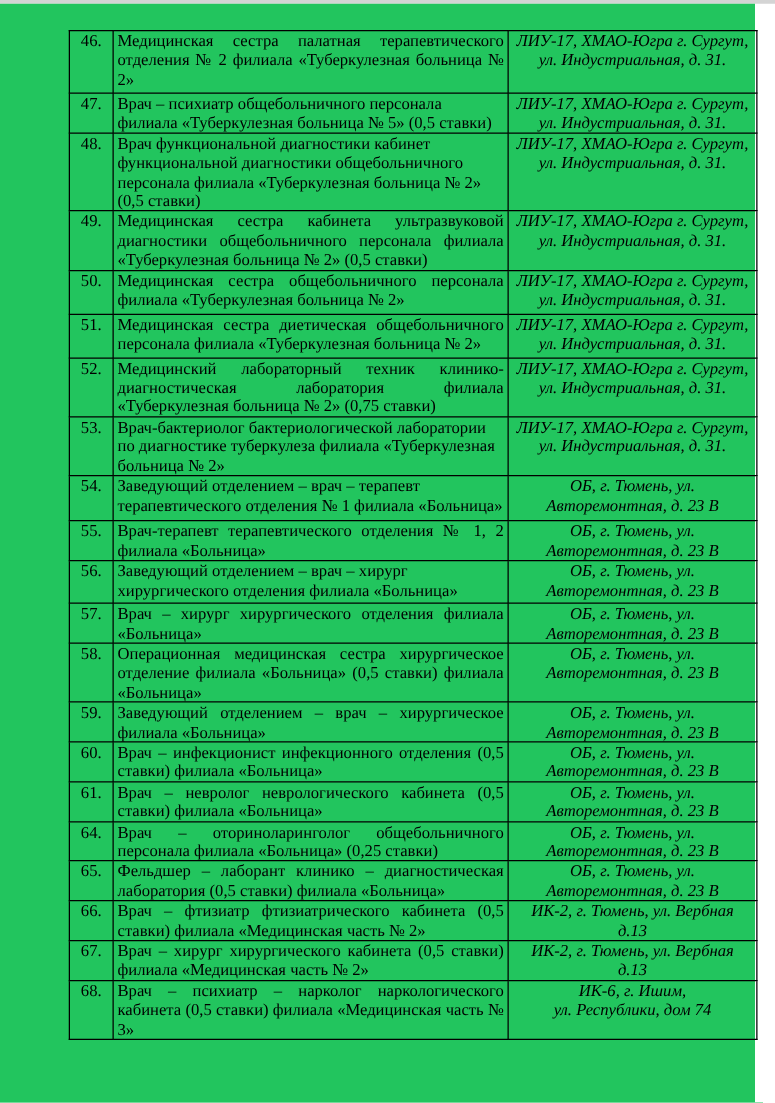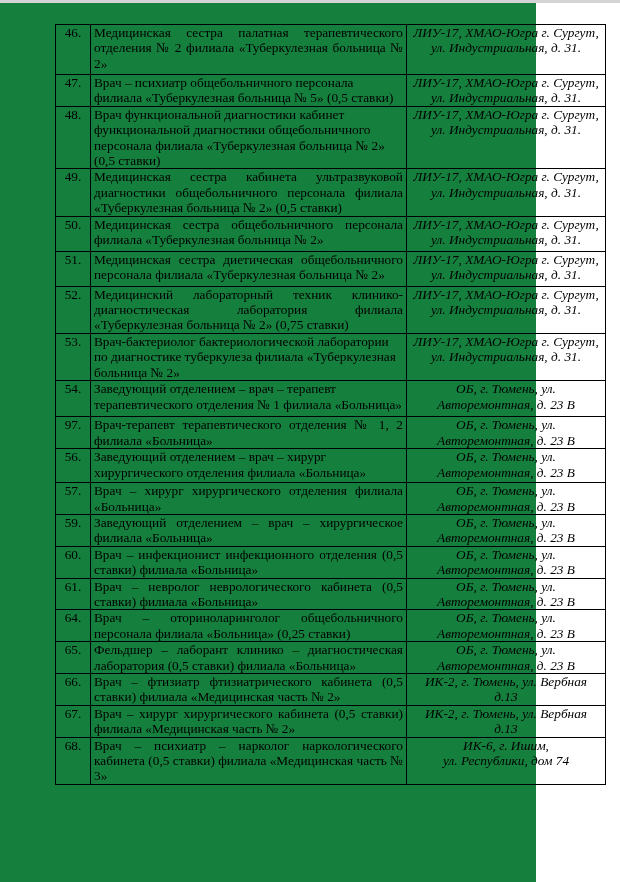--- a/index.html
+++ b/index.html
@@ -2,21 +2,21 @@
 <html><head>
 <meta charset="utf-8">
 <style>
   html, body { margin:0; padding:0; }
   body {
     width:620px; height:882px; overflow:hidden; background:#ffffff;
     font-family: "Liberation Serif", "DejaVu Serif", serif;
     color:#000; position:relative;
   }
   .topbar { position:absolute; left:0; top:0; width:620px; height:3px; background:#d4d4d4; }
-  .page { position:absolute; left:0; top:3px; width:536px; height:879px; background:#15803d; }
+  .page { position:absolute; left:0; top:3px; width:604px; height:879px; background:#22c55e; }
   table.doc {
     position:absolute; left:55px; top:21px; width:550px;
     border-collapse:collapse; table-layout:fixed;
     font-size:13.3px; line-height:15.4px;
   }
   table.doc td { border:1px solid #000; vertical-align:top; padding:0 3px; }
   col.c1 { width:35px; }
   col.c2 { width:316px; }
   col.c3 { width:199px; }
   td.num { text-align:center; padding-top:0; }
@@ -103,38 +103,46 @@
         </tr>
         <tr style="height: 36px;">
           <td class="num">54.</td>
           <td class="desc left">Заведующий отделением – врач – терапевт терапевтического отделения № 1 филиала «Больница»</td>
           <td class="addr">
             <span class="line">ОБ, г. Тюмень, ул.</span>
             <span class="line">Авторемонтная, д. 23 В</span>
           </td>
         </tr>
         <tr style="height: 32px;">
-          <td class="num">97.</td>
+          <td class="num">55.</td>
           <td class="desc">Врач-терапевт терапевтического отделения № 1, 2 филиала «Больница»</td>
           <td class="addr">
             <span class="line">ОБ, г. Тюмень, ул.</span>
             <span class="line">Авторемонтная, д. 23 В</span>
           </td>
         </tr>
         <tr style="height: 34px;">
           <td class="num">56.</td>
           <td class="desc left">Заведующий отделением – врач – хирург хирургического отделения филиала «Больница»</td>
           <td class="addr">
             <span class="line">ОБ, г. Тюмень, ул.</span>
             <span class="line">Авторемонтная, д. 23 В</span>
           </td>
         </tr>
         <tr style="height: 30px;">
           <td class="num">57.</td>
           <td class="desc">Врач – хирург хирургического отделения филиала «Больница»</td>
+          <td class="addr">
+            <span class="line">ОБ, г. Тюмень, ул.</span>
+            <span class="line">Авторемонтная, д. 23 В</span>
+          </td>
+        </tr>
+        <tr style="height: 44px;">
+          <td class="num">58.</td>
+          <td class="desc">Операционная медицинская сестра хирургическое отделение филиала «Больница» (0,5 ставки) филиала «Больница»</td>
           <td class="addr">
             <span class="line">ОБ, г. Тюмень, ул.</span>
             <span class="line">Авторемонтная, д. 23 В</span>
           </td>
         </tr>
         <tr style="height: 31px;">
           <td class="num">59.</td>
           <td class="desc">Заведующий отделением – врач – хирургическое филиала «Больница»</td>
           <td class="addr">
             <span class="line">ОБ, г. Тюмень, ул.</span>

